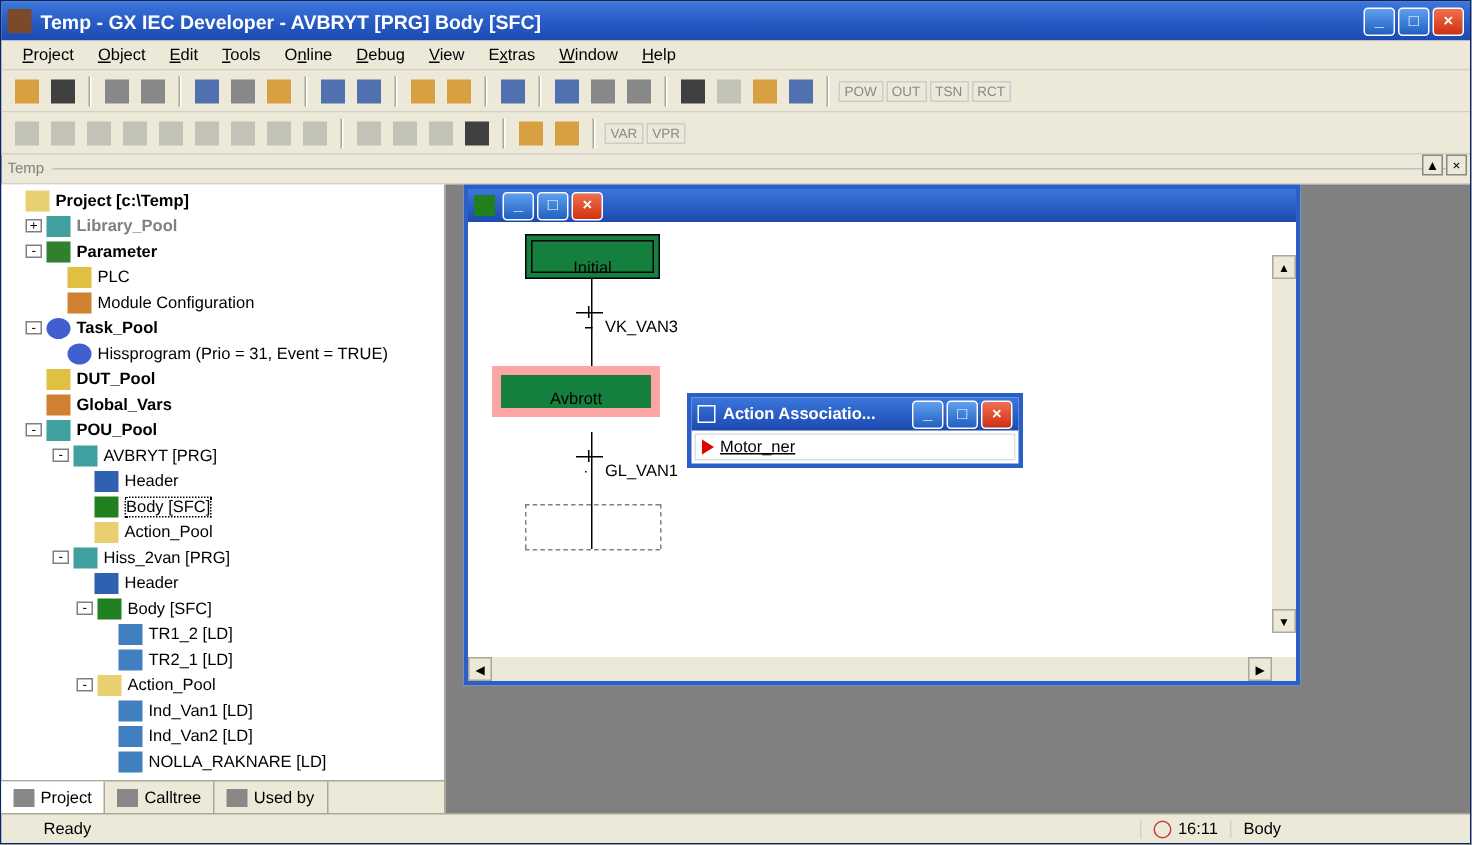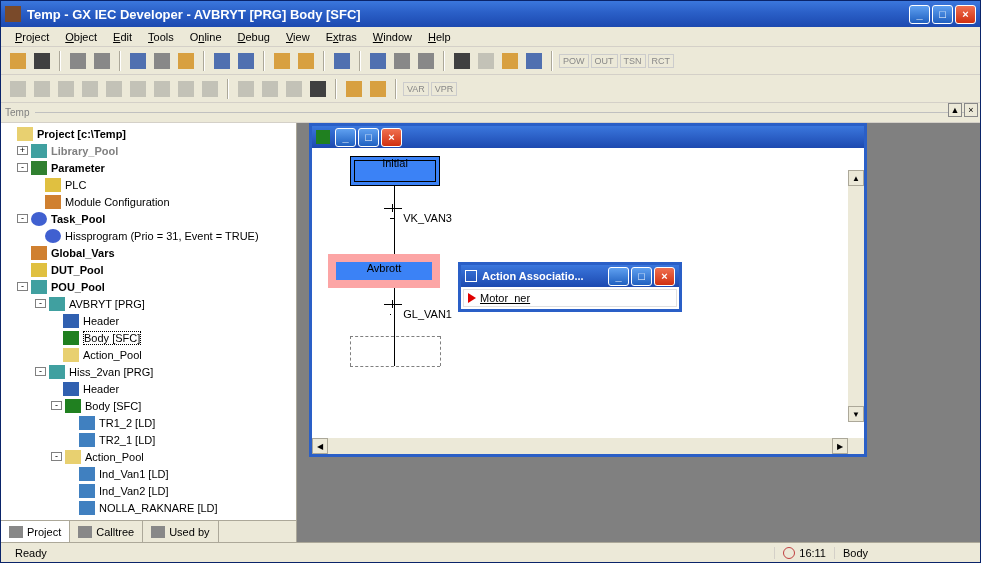--- a/index.html
+++ b/index.html
@@ -51,37 +51,37 @@
 .sb-tab .ti { width: 14px; height: 12px; background: #888; }
 
 .mdi { flex: 1; background: #808080; position: relative; }
 .child-window { position: absolute; border: 3px solid #2a5fc7; background: #fff; display: flex; flex-direction: column; }
 .child-window.sfc { left: 12px; top: 0; width: 558px; height: 334px; }
 .child-titlebar { height: 22px; background: linear-gradient(to bottom, #3b77dd, #1c49b0); display: flex; align-items: center; padding: 0 4px; color: #fff; }
 .child-titlebar .ct-icon { width: 14px; height: 14px; background: #208020; margin-right: 5px; }
 .child-titlebar .ct-text { flex: 1; font-weight: bold; font-size: 11px; }
 .child-body { flex: 1; position: relative; background: #fff; overflow: hidden; }
 .sfc-area { position: relative; width: 520px; height: 280px; }
-.sfc-step { position: absolute; border: 1px solid #000; background: #3b82f6; text-align: center; display: flex; align-items: flex-start; justify-content: center; }
+.sfc-step { position: absolute; border: 1px solid #000; background: #15803d; text-align: center; display: flex; align-items: flex-end; justify-content: center; }
 .sfc-step.init { left: 38px; top: 8px; width: 90px; height: 30px; border: 1px solid #000; }
 .sfc-step.init::before { content: ""; position: absolute; inset: 3px; border: 1px solid #000; }
-.sfc-step.av { left: 16px; top: 106px; width: 112px; height: 34px; border: 8px solid #fca5a5; }
+.sfc-step.av { left: 16px; top: 96px; width: 112px; height: 34px; border: 6px solid #fca5a5; }
 .sfc-trans { position: absolute; left: 60px; width: 80px; display: flex; align-items: center; }
 .sfc-v { position: absolute; left: 82px; width: 0; border-left: 1px solid #000; }
 
 .scroll-h { height: 16px; background: #ece9d8; display: flex; }
 .scroll-v { position: absolute; right: 0; top: 22px; bottom: 16px; width: 16px; background: #ece9d8; }
 .scroll-btn { width: 16px; height: 16px; background: #ece9d8; border: 1px solid #aca899; display: flex; align-items: center; justify-content: center; font-size: 8px; }
 
 .action-window { position: absolute; left: 146px; top: 114px; width: 224px; border: 3px solid #2a5fc7; background: #fff; }
 .action-body { padding: 2px; text-decoration: underline; }
 .action-row { display: flex; align-items: center; height: 18px; border: 1px solid #e0e0e0; }
 .red-tri { width: 0; height: 0; border-top: 5px solid transparent; border-bottom: 5px solid transparent; border-left: 8px solid #e00000; margin: 0 4px; }
 
-.statusbar { height: 20px; background: #ece9d8; border-top: 1px solid #aca899; display: flex; align-items: center; padding: 0 6px; }
+.statusbar { height: 20px; background: #ece9d8; border-top: 1px solid #aca899; display: flex; align-items: center; padding: 0 20px; }
 .status-seg { padding: 0 8px; border-left: 1px solid #d4d0c8; display: flex; align-items: center; gap: 4px; }
 .status-seg:first-child { border: none; flex: 1; }
 .clock-icon { width: 12px; height: 12px; border: 1px solid #c04040; border-radius: 50%; }
 
 .x-scroll-pin { position: absolute; right: 2px; top: 0; display:flex; gap:2px; }
 .pin { width: 14px; height: 14px; border: 1px solid #888; background: #ece9d8; font-size: 9px; text-align: center; line-height: 12px; cursor: pointer; }
 </style>
 </head>
 <body>
 
@@ -279,26 +279,26 @@
         <div class="tree-node" style="padding-left:14px">
             <span class="exp">-</span>
             <span class="ic clk"></span>
             <span class="lbl bold">Task_Pool</span>
           </div>
         <div class="tree-node" style="padding-left:42px">
             <span class="ic clk"></span>
             <span class="lbl">Hissprogram (Prio = 31, Event = TRUE)</span>
           </div>
         <div class="tree-node" style="padding-left:28px">
+            <span class="ic yel"></span>
+            <span class="lbl bold">DUT_Pool</span>
+          </div>
+        <div class="tree-node" style="padding-left:28px">
             <span class="ic org"></span>
             <span class="lbl bold">Global_Vars</span>
-          </div>
-        <div class="tree-node" style="padding-left:28px">
-            <span class="ic yel"></span>
-            <span class="lbl bold">DUT_Pool</span>
           </div>
         <div class="tree-node" style="padding-left:14px">
             <span class="exp">-</span>
             <span class="ic trq"></span>
             <span class="lbl bold">POU_Pool</span>
           </div>
         <div class="tree-node" style="padding-left:32px">
             <span class="exp">-</span>
             <span class="ic trq"></span>
             <span class="lbl">AVBRYT [PRG]</span>

